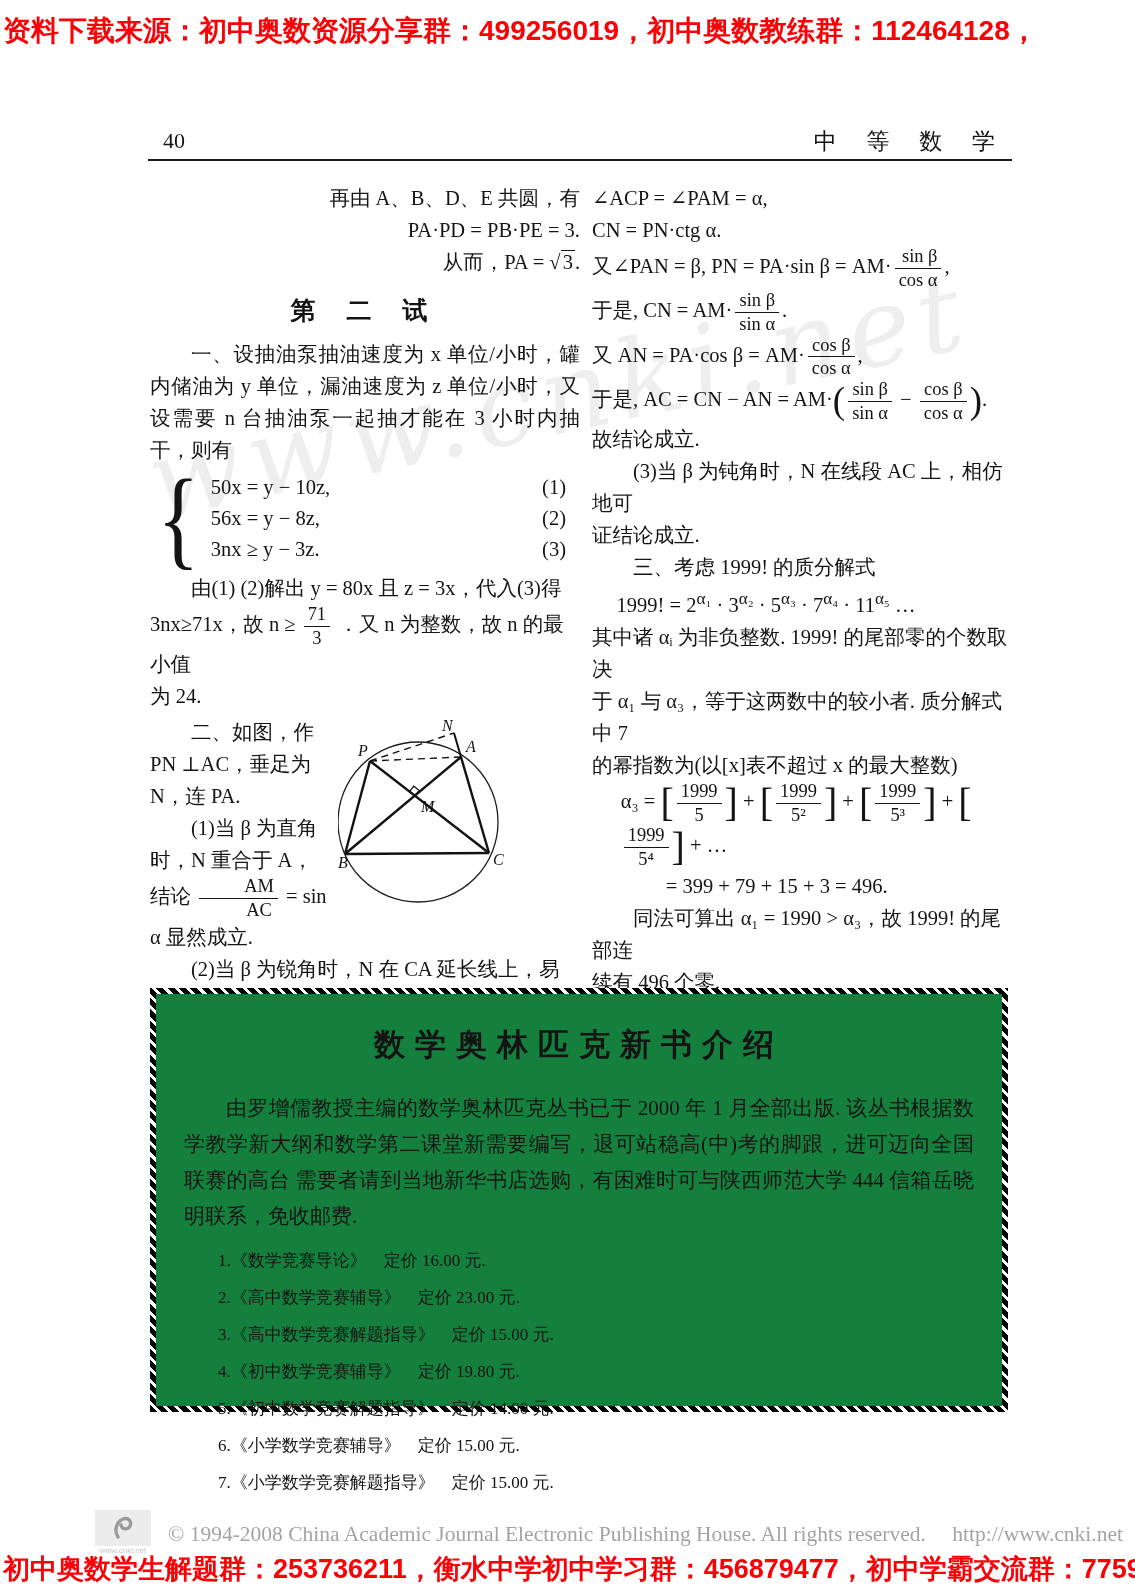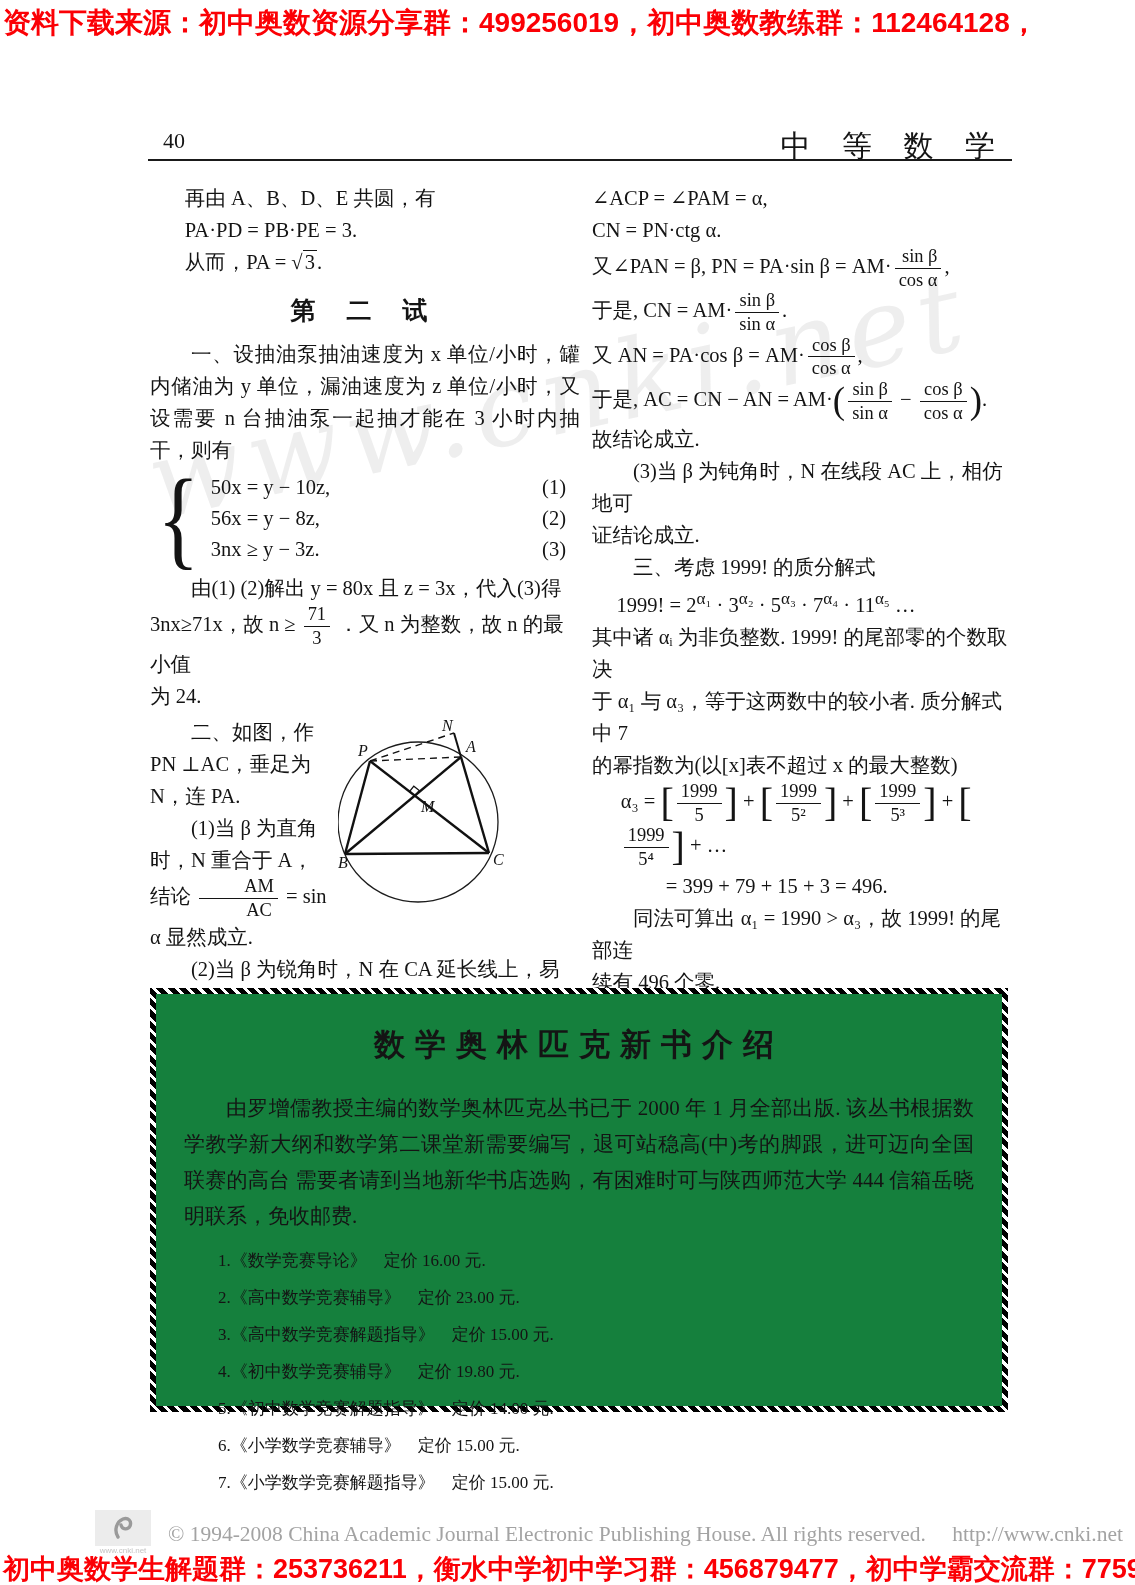--- a/index.html
+++ b/index.html
@@ -4,40 +4,40 @@
 <style>
   html,body{margin:0;padding:0;}
   body{
     width:1135px;height:1585px;position:relative;overflow:hidden;
     background:#ffffff;color:#141414;
     font-family:"Liberation Serif","DejaVu Serif",serif;
   }
   
   .banner{position:absolute;left:3px;font-weight:bold;color:#fb0005;
     font-family:"Liberation Sans","DejaVu Sans",sans-serif;white-space:nowrap;}
-  .banner-top{top:4px;font-size:28px;}
+  .banner-top{top:12px;font-size:28px;}
   .banner-bottom{top:1551px;font-size:27px;}
   
   .page-num{position:absolute;left:163px;top:128px;font-size:22px;}
-  .journal-title{position:absolute;right:128px;top:126px;font-size:30px;letter-spacing:12px;}
+  .journal-title{position:absolute;right:128px;top:126px;font-size:23px;letter-spacing:12px;}
   .head-rule{position:absolute;left:148px;top:159px;width:864px;border-top:2.5px solid #1a1a1a;}
   
   .watermark{
     position:absolute;left:150px;top:420px;z-index:0;
     font-size:108px;font-style:italic;letter-spacing:8px;
     color:rgba(120,120,120,0.13);
     transform:rotate(-12deg);transform-origin:left center;
     font-family:"DejaVu Serif",serif;pointer-events:none;white-space:nowrap;
   }
   
   .col{position:absolute;top:182px;font-size:20.5px;line-height:32px;z-index:1;}
   .col-left{left:150px;width:430px;}
   .col-right{left:592px;width:420px;}
   .col p{margin:0;}
-  .ind{text-indent:1.7em;}
+  .ind{text-indent:1.7em;text-align:right;}
   .ind2{text-indent:2em;}
   .mt6{margin-top:6px;} .mt10{margin-top:10px;}
   .just{text-align:justify;}
   .section-head{
     text-align:center;font-weight:bold;font-size:25px;letter-spacing:12px;
     margin:16px 0 12px 0;font-family:"Liberation Sans","DejaVu Sans",sans-serif;
   }
   
   .frac{display:inline-block;vertical-align:middle;text-align:center;
     line-height:1.12;font-size:0.9em;margin:0 3px;}

